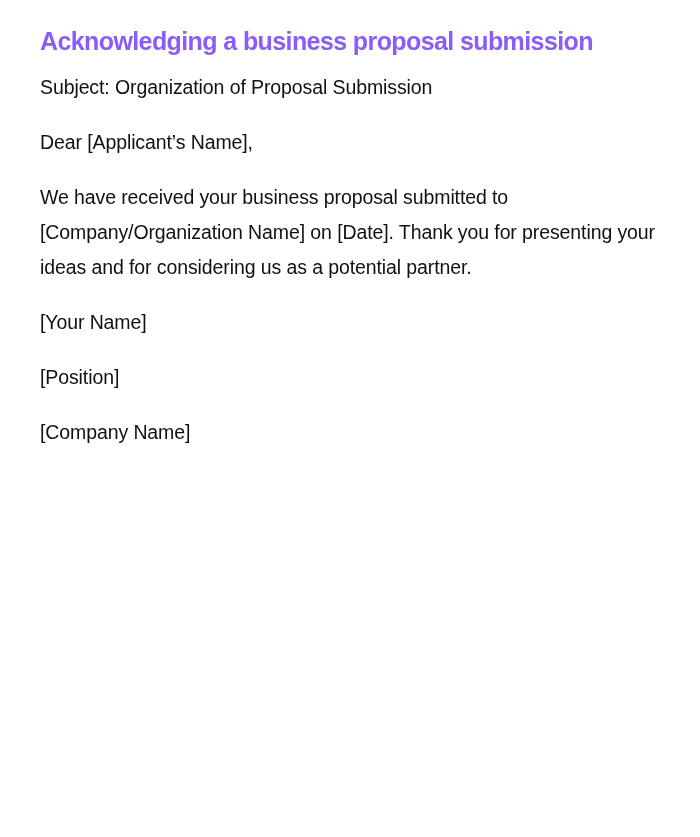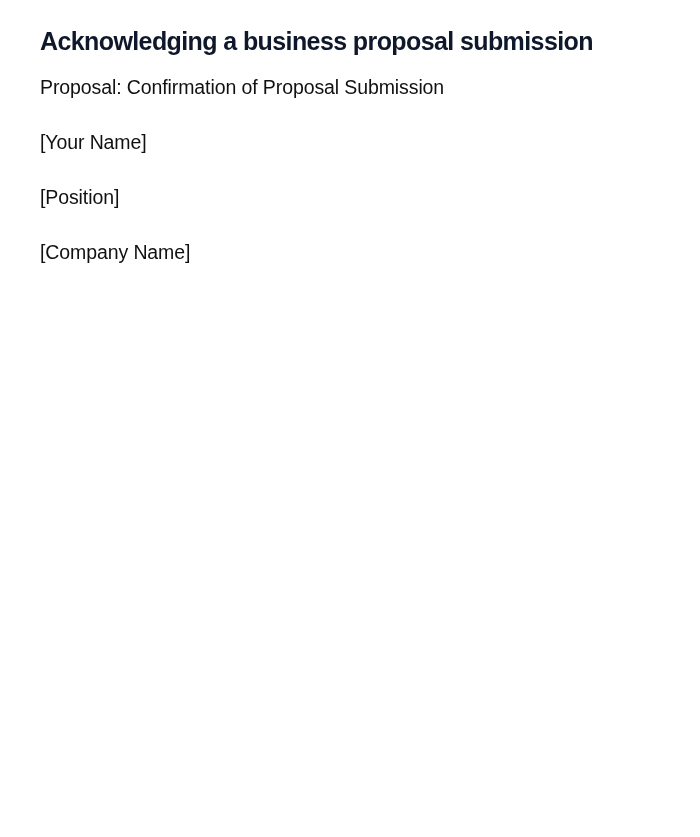--- a/index.html
+++ b/index.html
@@ -9,32 +9,34 @@
       color: #111111;
     }
     .doc { position: relative; padding: 25px 40px 0 40px; }
     .title {
       font-family: "Liberation Sans", sans-serif;
       font-weight: bold;
       font-size: 25px;
       letter-spacing: -0.6px;
       line-height: 32px;
       margin: 0 0 13px 0;
-      color: #0f172a;
+      color: #8b5cf6;
     }
     .p {
       font-size: 19.5px;
       line-height: 35px;
       margin: 0 0 20px 0;
       letter-spacing: -0.1px;
     }
     .p.subject { margin-bottom: 20px; }
   </style>
 </head>
 <body>
 
 <div class="doc">
   <h1 class="title">Acknowledging a business proposal submission</h1>
-  <p class="p subject">Proposal: Confirmation of Proposal Submission</p>
+  <p class="p subject">Subject: Organization of Proposal Submission</p>
+  <p class="p">Dear [Applicant’s Name],</p>
+  <p class="p">We have received your business proposal submitted to [Company/Organization Name] on [Date]. Thank you for presenting your ideas and for considering us as a potential partner.</p>
   <p class="p">[Your Name]</p>
   <p class="p">[Position]</p>
   <p class="p">[Company Name]</p>
 </div>
 
 </body></html>

